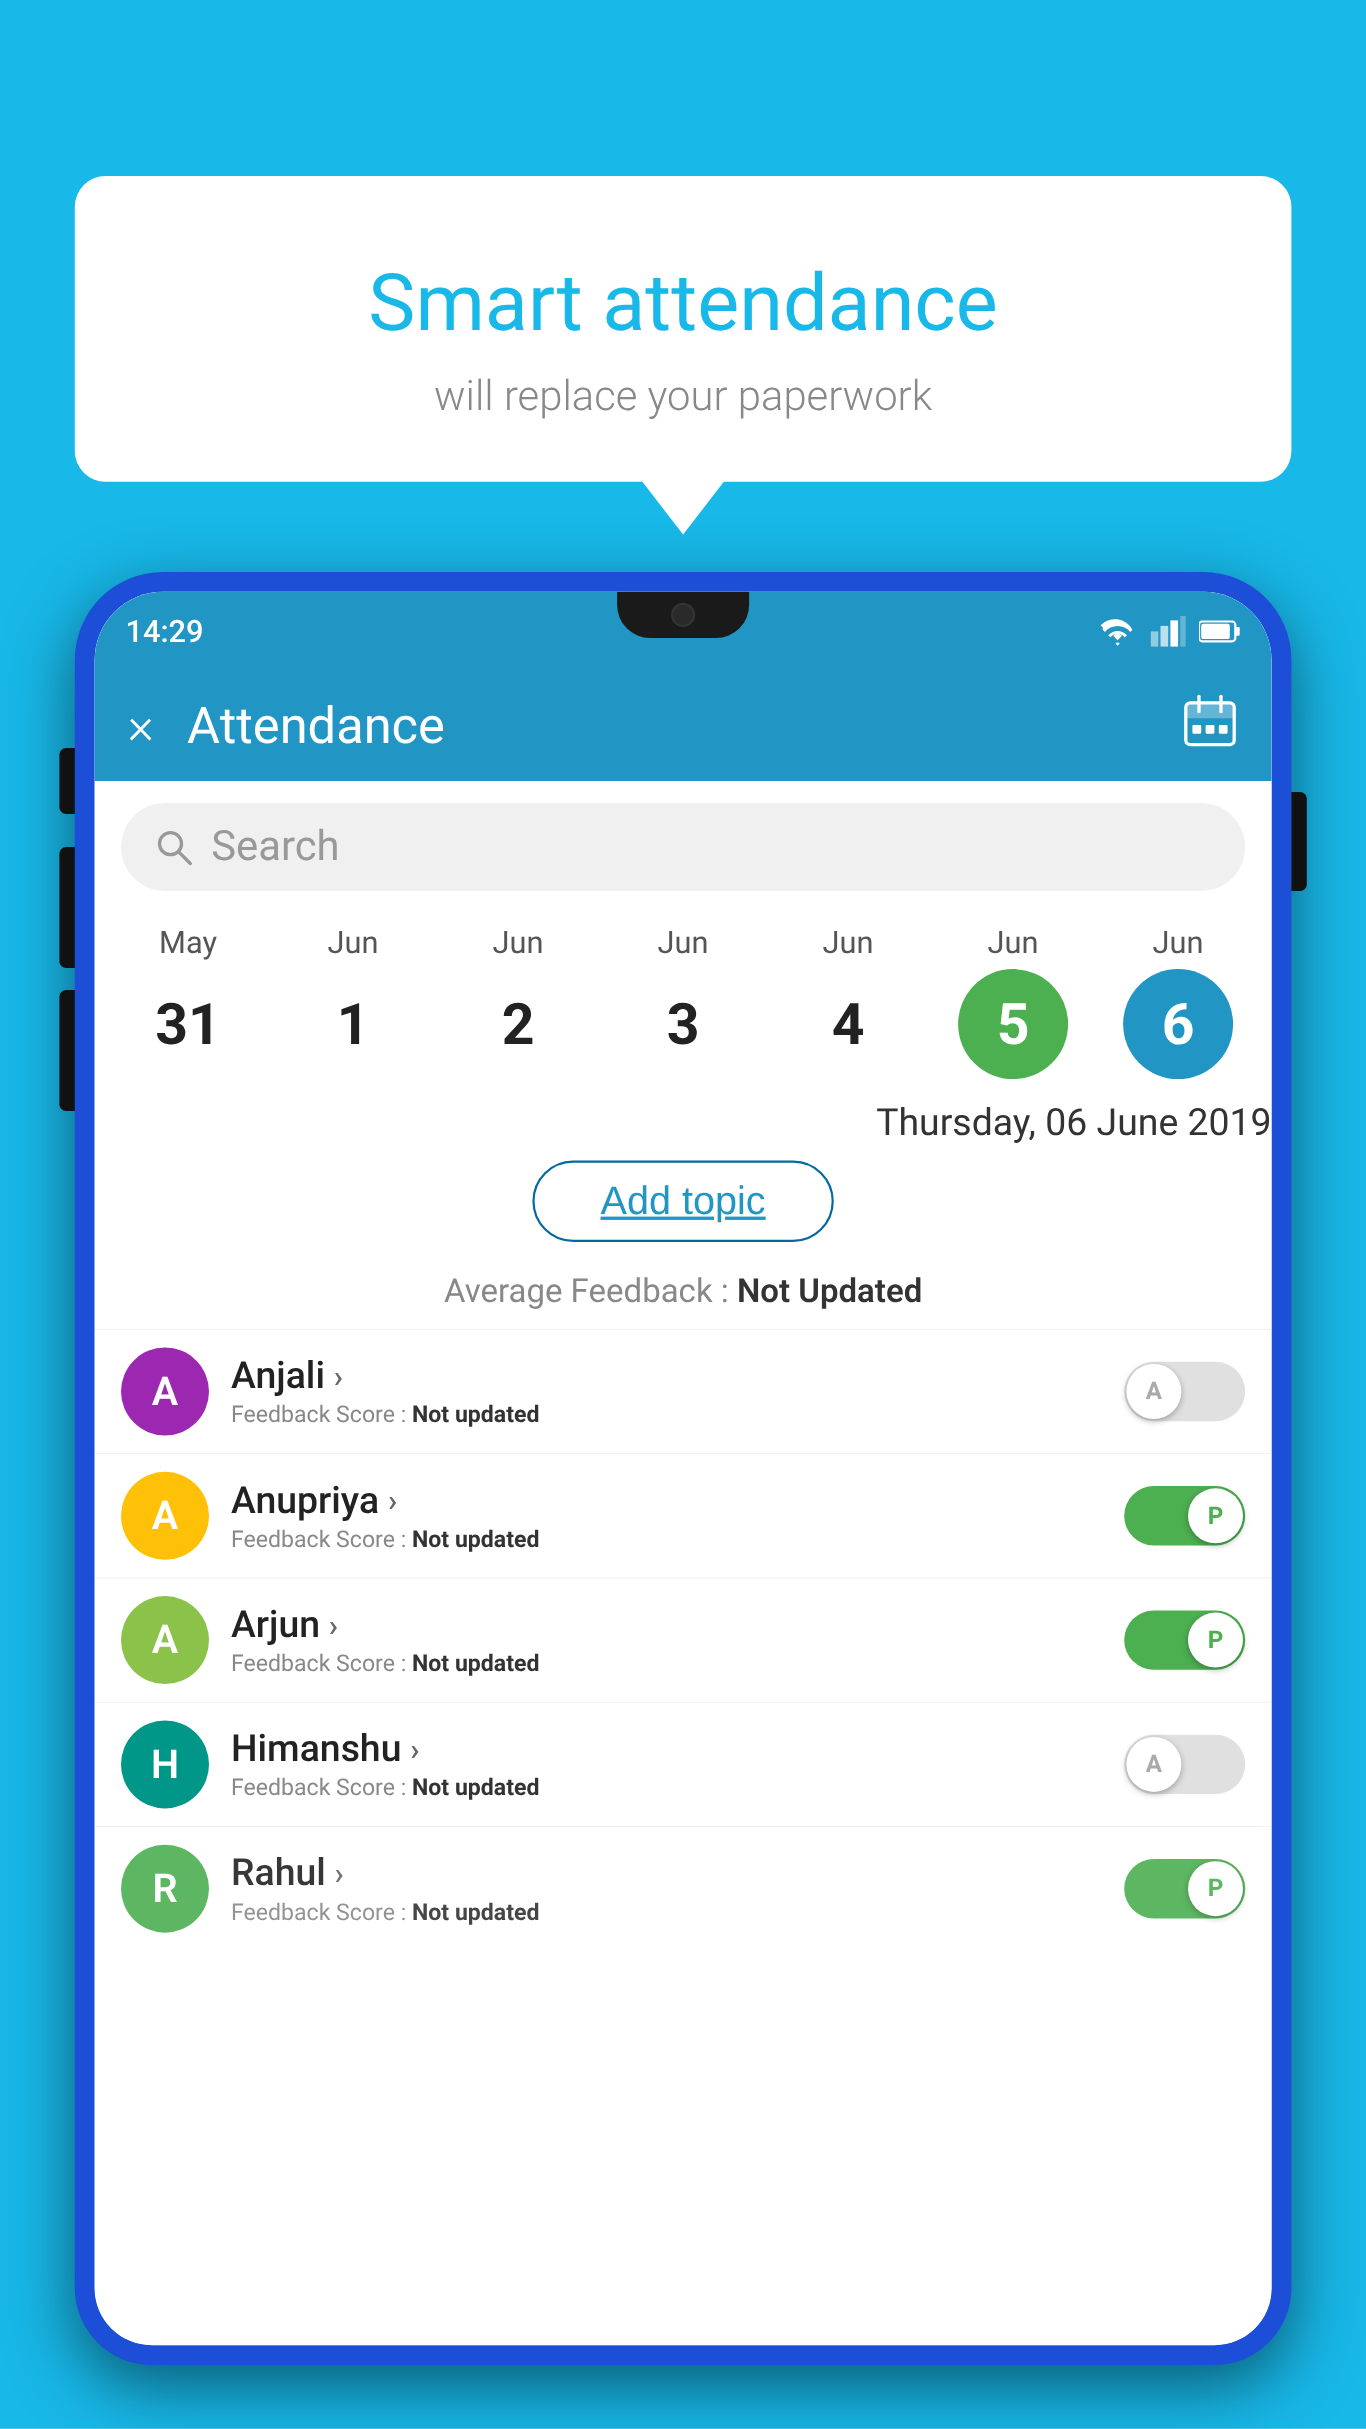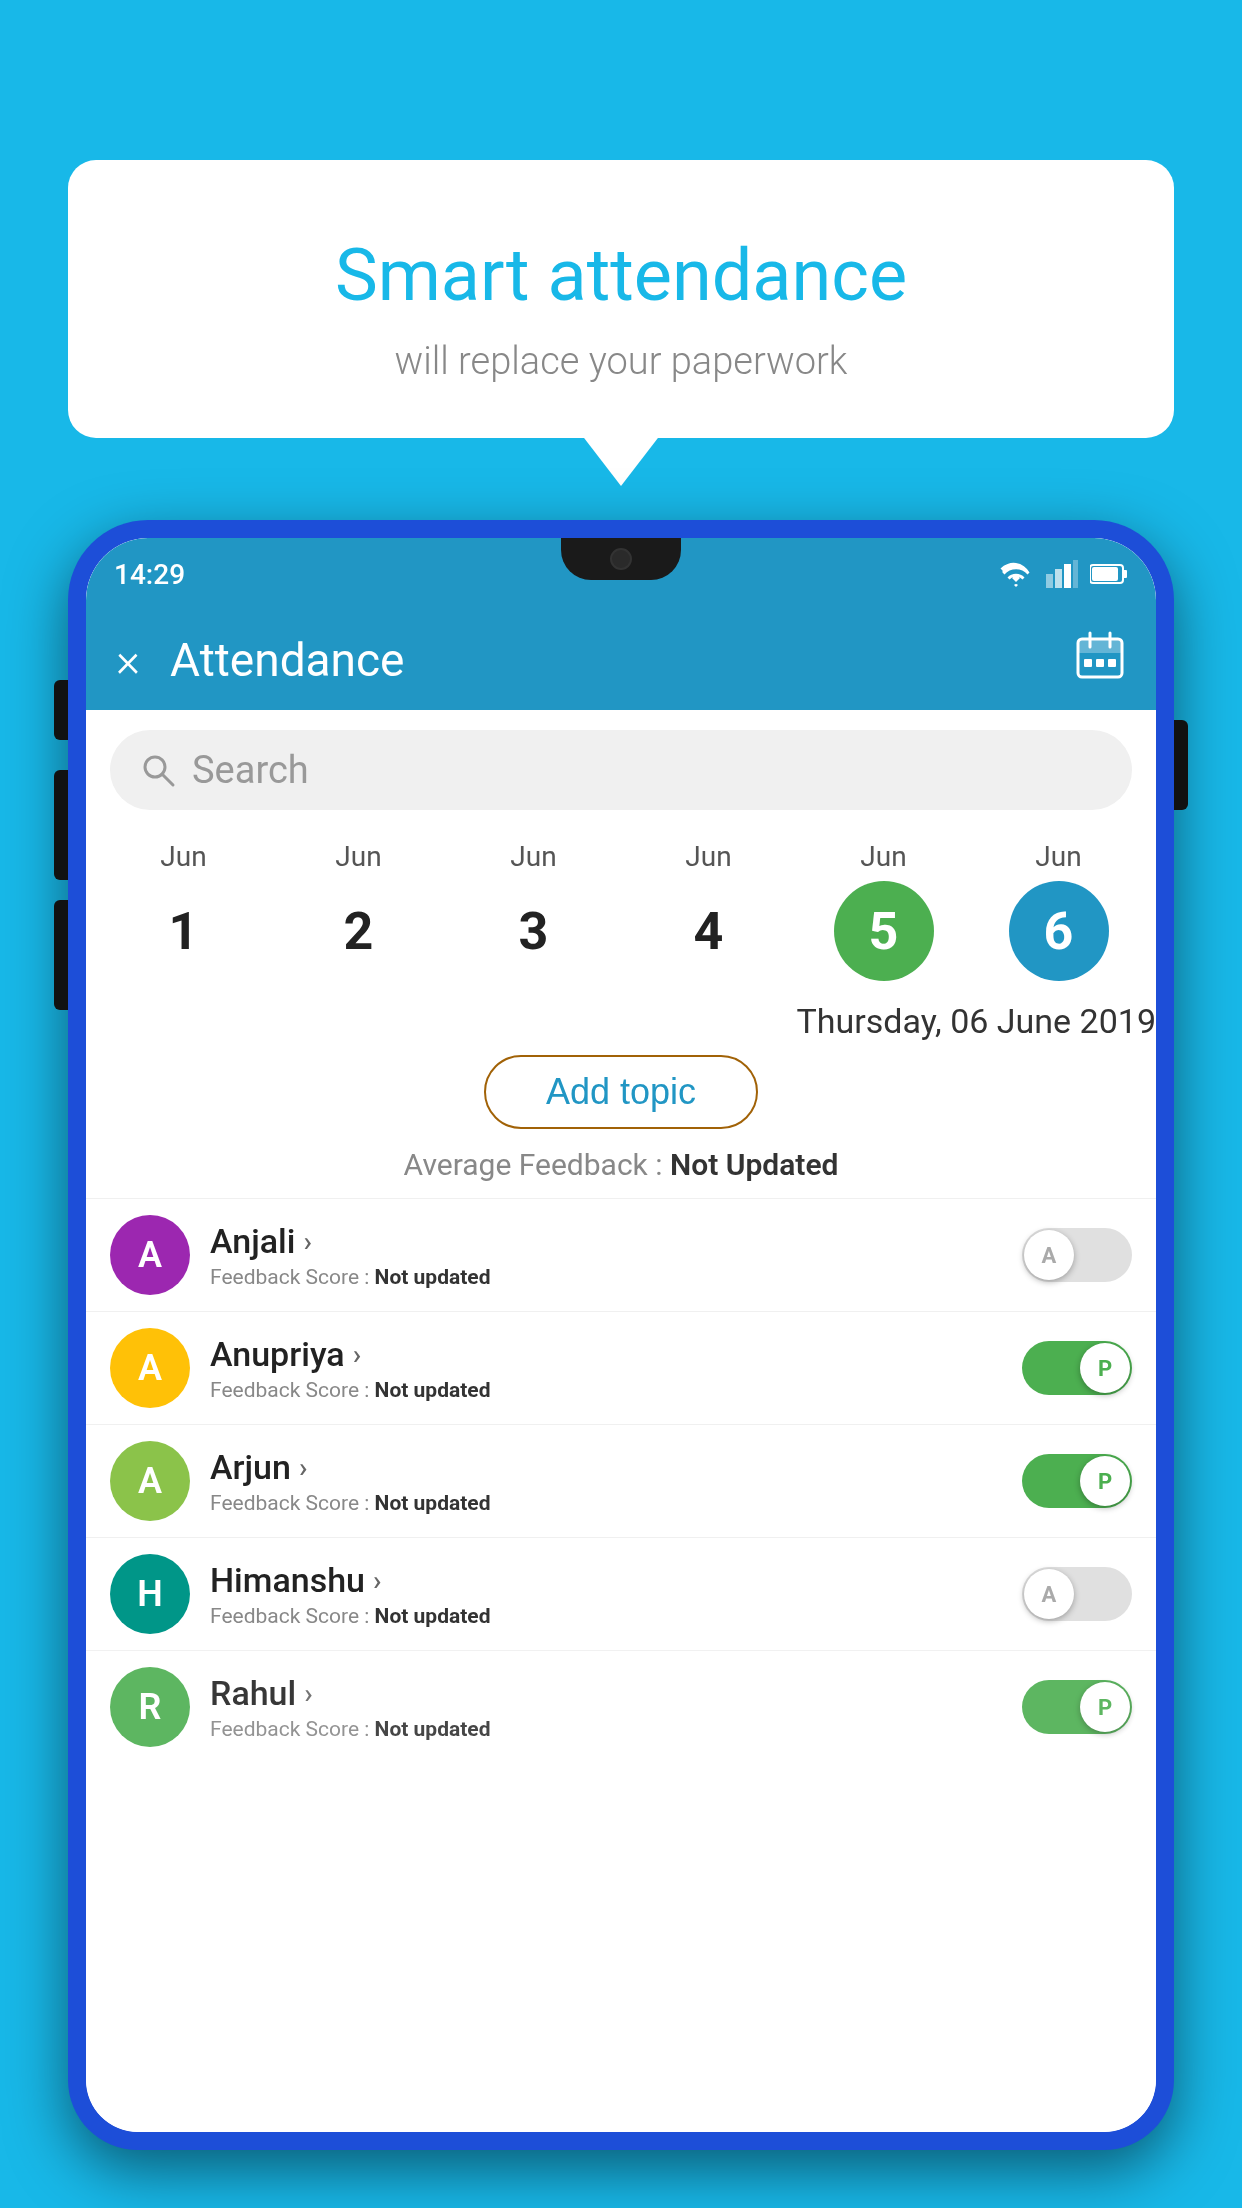--- a/index.html
+++ b/index.html
@@ -234,29 +234,30 @@
       text-align: right;
       font-size: 34px;
       color: #333;
       padding: 10px 0 14px;
       font-weight: 400;
     }
 
     
     .add-topic-btn {
       display: block;
-      margin: 0 auto 18px;
-      border: 2px solid #a16207;
+      margin: 0 auto 28px;
+      border: 2px solid #0369a1;
       border-radius: 40px;
       padding: 14px 60px;
       font-size: 36px;
       color: #2196c4;
       background: white;
       text-align: center;
       width: fit-content;
+      text-decoration: underline;
     }
 
     
     .avg-feedback {
       text-align: center;
       font-size: 30px;
       color: #888;
       margin-bottom: 16px;
     }
 
@@ -494,20 +495,24 @@
           <div class="search-bar">
             <svg width="36" height="36" viewBox="0 0 36 36" fill="none">
               <circle cx="15" cy="15" r="10" stroke="#999" stroke-width="3"></circle>
               <line x1="22" y1="22" x2="33" y2="33" stroke="#999" stroke-width="3" stroke-linecap="round"></line>
             </svg>
             <span class="search-placeholder">Search</span>
           </div>
         </div>
 
         <div class="calendar-strip" id="calendar-strip">
+        <div class="cal-item">
+              <span class="cal-month">May</span>
+              <div class="cal-day">31</div>
+            </div>
             <div class="cal-item">
               <span class="cal-month">Jun</span>
               <div class="cal-day">1</div>
             </div>
             <div class="cal-item">
               <span class="cal-month">Jun</span>
               <div class="cal-day">2</div>
             </div>
             <div class="cal-item">
               <span class="cal-month">Jun</span>

